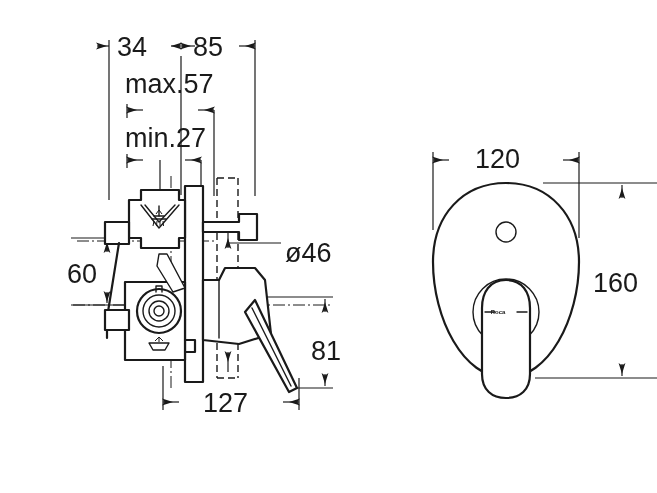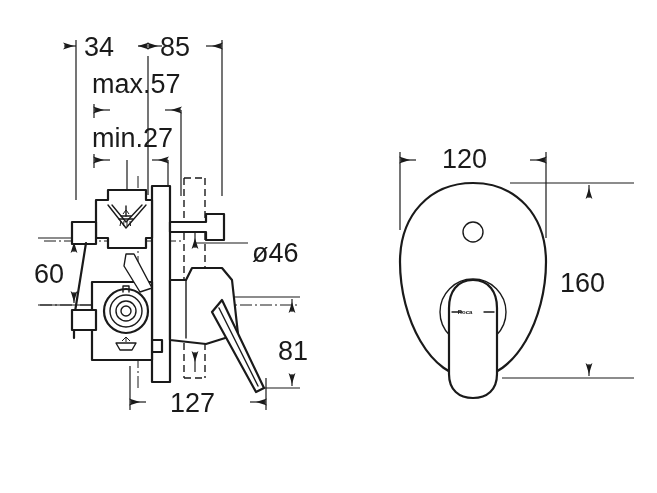--- a/index.html
+++ b/index.html
@@ -11,20 +11,21 @@
     width: 657px;
     height: 493px;
     font-family: "Liberation Sans", sans-serif;
     color: #1a1a1a;
     overflow: hidden;
   }
   #drawing-root {
     position: relative;
     width: 530px;
     height: 493px;
+    padding-left: 33px;
   }
   svg#tech-drawing {
     display: block;
     width: 657px;
     height: 493px;
   }
   .dim-text {
     font-family: "Liberation Sans", sans-serif;
     font-size: 27px;
     fill: #1a1a1a;

